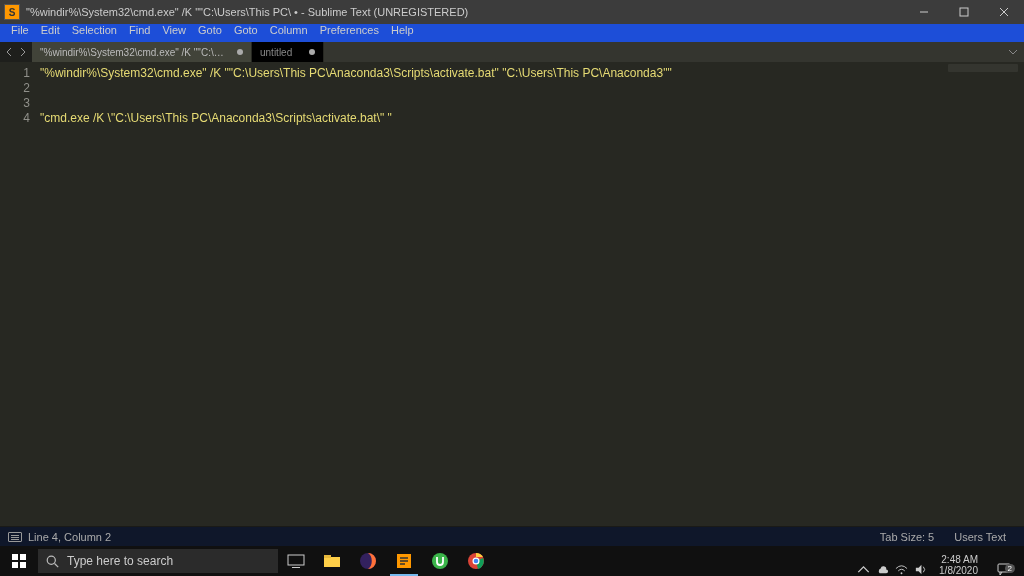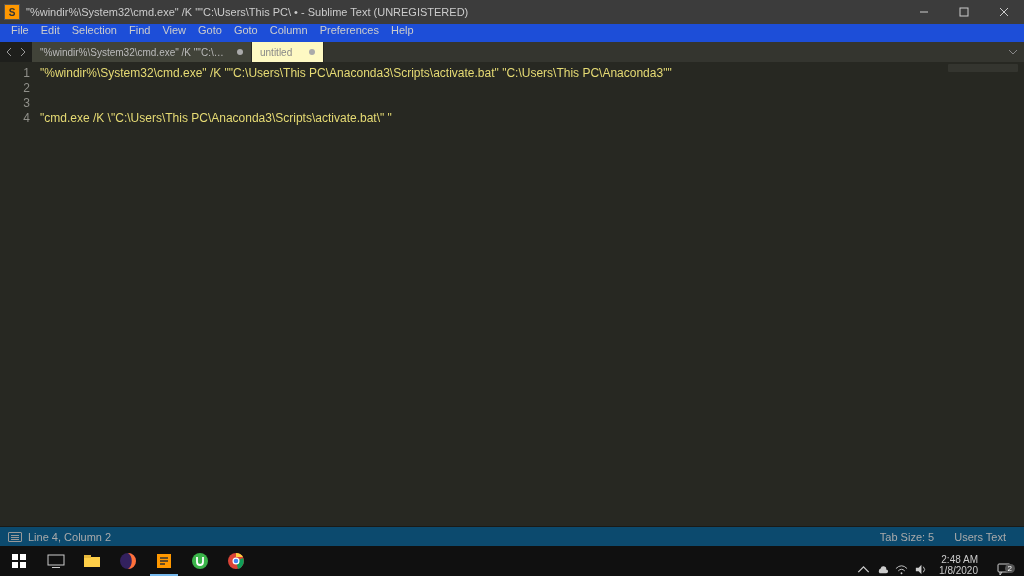--- a/index.html
+++ b/index.html
@@ -14,36 +14,36 @@
 
   
   .menubar { height: 18px; background: #1d4ed8; display: flex; padding-left: 6px; gap: 2px; }
   .menuitem { color: #ccc; font-size: 11px; padding: 0 5px; cursor: default; }
 
   
   .tabstrip { height: 20px; background: #1e1f1c; display: flex; align-items: stretch; }
   .navarrows { display:flex; align-items:center; padding:0 4px; gap:4px; color:#888; }
   .navarrows svg { width:10px; height:10px; fill:#999; }
   .tab { display:flex; align-items:center; background:#414339; color:#bbb; font-size:10px; padding:0 8px; border-right:1px solid #272822; max-width:220px; position:relative;}
-  .tab.inactive { background:#fef9c3; color:#888;gap:9px; }
+  .tab.inactive { background:#000000; color:#888;gap:9px; }
   .tab .lbl { white-space:nowrap; overflow:hidden; text-overflow:ellipsis; }
   .dirty { width:6px; height:6px; border-radius:50%; background:#aaa; margin-left:8px; flex:0 0 auto; }
   .tabfill { flex:1; background:#34352f; display:flex; justify-content:flex-end; align-items:center; padding-right:6px;}
   .tabfill svg { width:10px; height:10px; fill:#888;}
 
   
   .editor { flex:1; display:flex; background:#272822; overflow:hidden; font-family: Consolas, "Courier New", monospace; font-size:12px; position:relative;}
   .gutter { width:40px; text-align:right; padding:4px 10px 0 0; color:#90908a; background:#272822; user-select:none; }
   .gutter div { height:15px; line-height:15px; }
   .code { flex:1; padding-top:4px; color:#e6db74; }
   .code pre { margin:0; height:15px; line-height:15px; white-space:pre; }
   .minimap { position:absolute; top:2px; right:6px; width:70px; height:8px; background:rgba(150,150,150,0.12); border-radius:1px;}
 
   
-  .statusbar { height:20px; background:#0c4a6e; border-top:1px solid #1a1a17; display:flex; align-items:center; color:#aaa; font-size:11px; padding:0 8px; }
+  .statusbar { height:20px; background:#0f172a; border-top:1px solid #1a1a17; display:flex; align-items:center; color:#aaa; font-size:11px; padding:0 8px; }
   .statusbar .iconbox { width:14px; height:10px; border:1px solid #999; border-radius:1px; margin-right:6px; position:relative;}
   .statusbar .iconbox::after { content:""; position:absolute; left:2px; top:2px; width:8px; height:1px; background:#999; box-shadow:0 2px 0 #999, 0 4px 0 #999;}
   .statusbar .spacer { flex:1; }
   .statusbar .seg { padding:0 10px; }
 
   
   .taskbar { height:30px; background:#101010; display:flex; align-items:stretch; color:#fff; font-size:11px; }
   .tb-btn { width:38px; display:flex; align-items:center; justify-content:center; }
   .start svg { width:14px; height:14px; fill:#fff; }
   .searchbox { flex:0 0 240px; background:#2b2b2b; margin:3px 0; display:flex; align-items:center; padding:0 8px; gap:8px; color:#bbb;}
@@ -147,20 +147,27 @@
 
 <div class="taskbar">
   <div class="tb-btn start">
     <svg viewBox="0 0 14 14">
         <rect x="0" y="0" width="6" height="6"></rect>
         <rect x="8" y="0" width="6" height="6"></rect>
         <rect x="0" y="8" width="6" height="6"></rect>
         <rect x="8" y="8" width="6" height="6"></rect>
       </svg>
   </div>
+  <div class="searchbox">
+    <svg viewBox="0 0 16 16">
+        <circle cx="6.5" cy="6.5" r="5"></circle>
+        <path d="M10.5 10.5 L15 15"></path>
+      </svg>
+    <span>Type here to search</span>
+  </div>
   <div class="tb-icon">
     <svg viewBox="0 0 18 18">
         <rect x="1" y="3" width="16" height="10" fill="none" stroke="#ccc"></rect>
         <rect x="5" y="15" width="8" height="1" fill="#ccc"></rect>
       </svg>
   </div>
   <div class="tb-icon">
     <svg viewBox="0 0 18 18">
         <rect x="1" y="5" width="16" height="10" fill="#ffcf48"></rect>
         <rect x="1" y="3" width="7" height="3" fill="#e6b73c"></rect>

